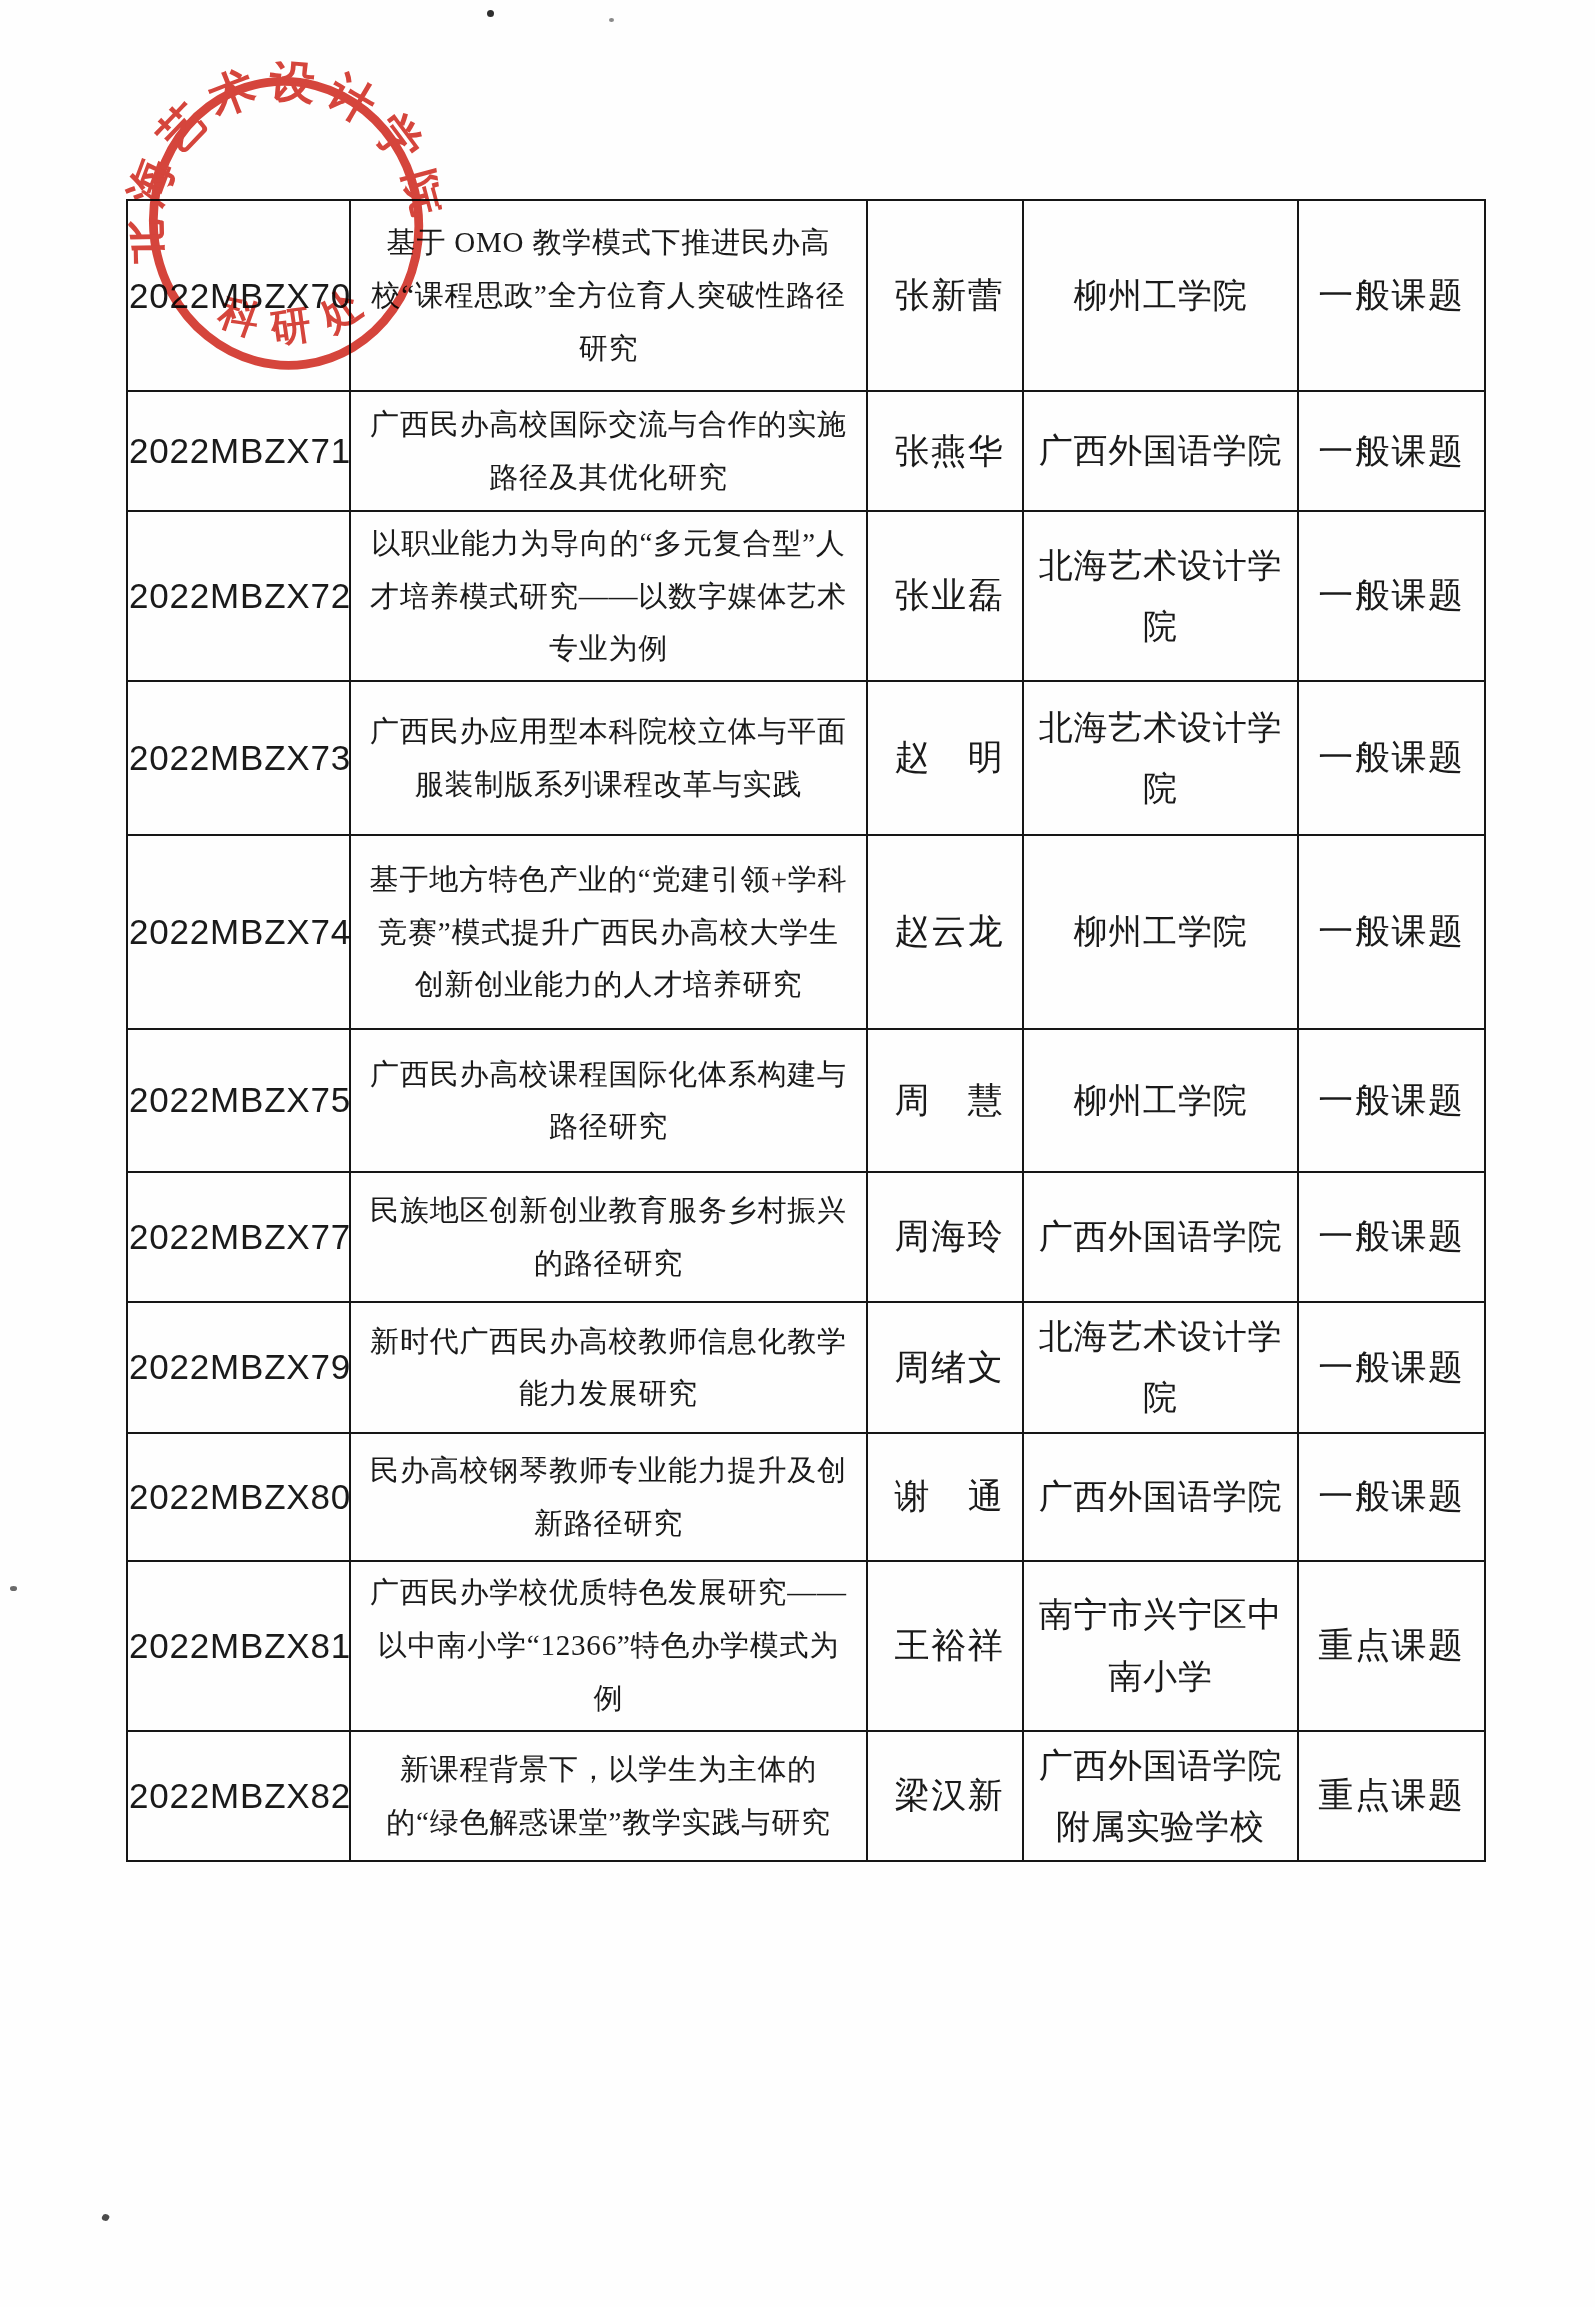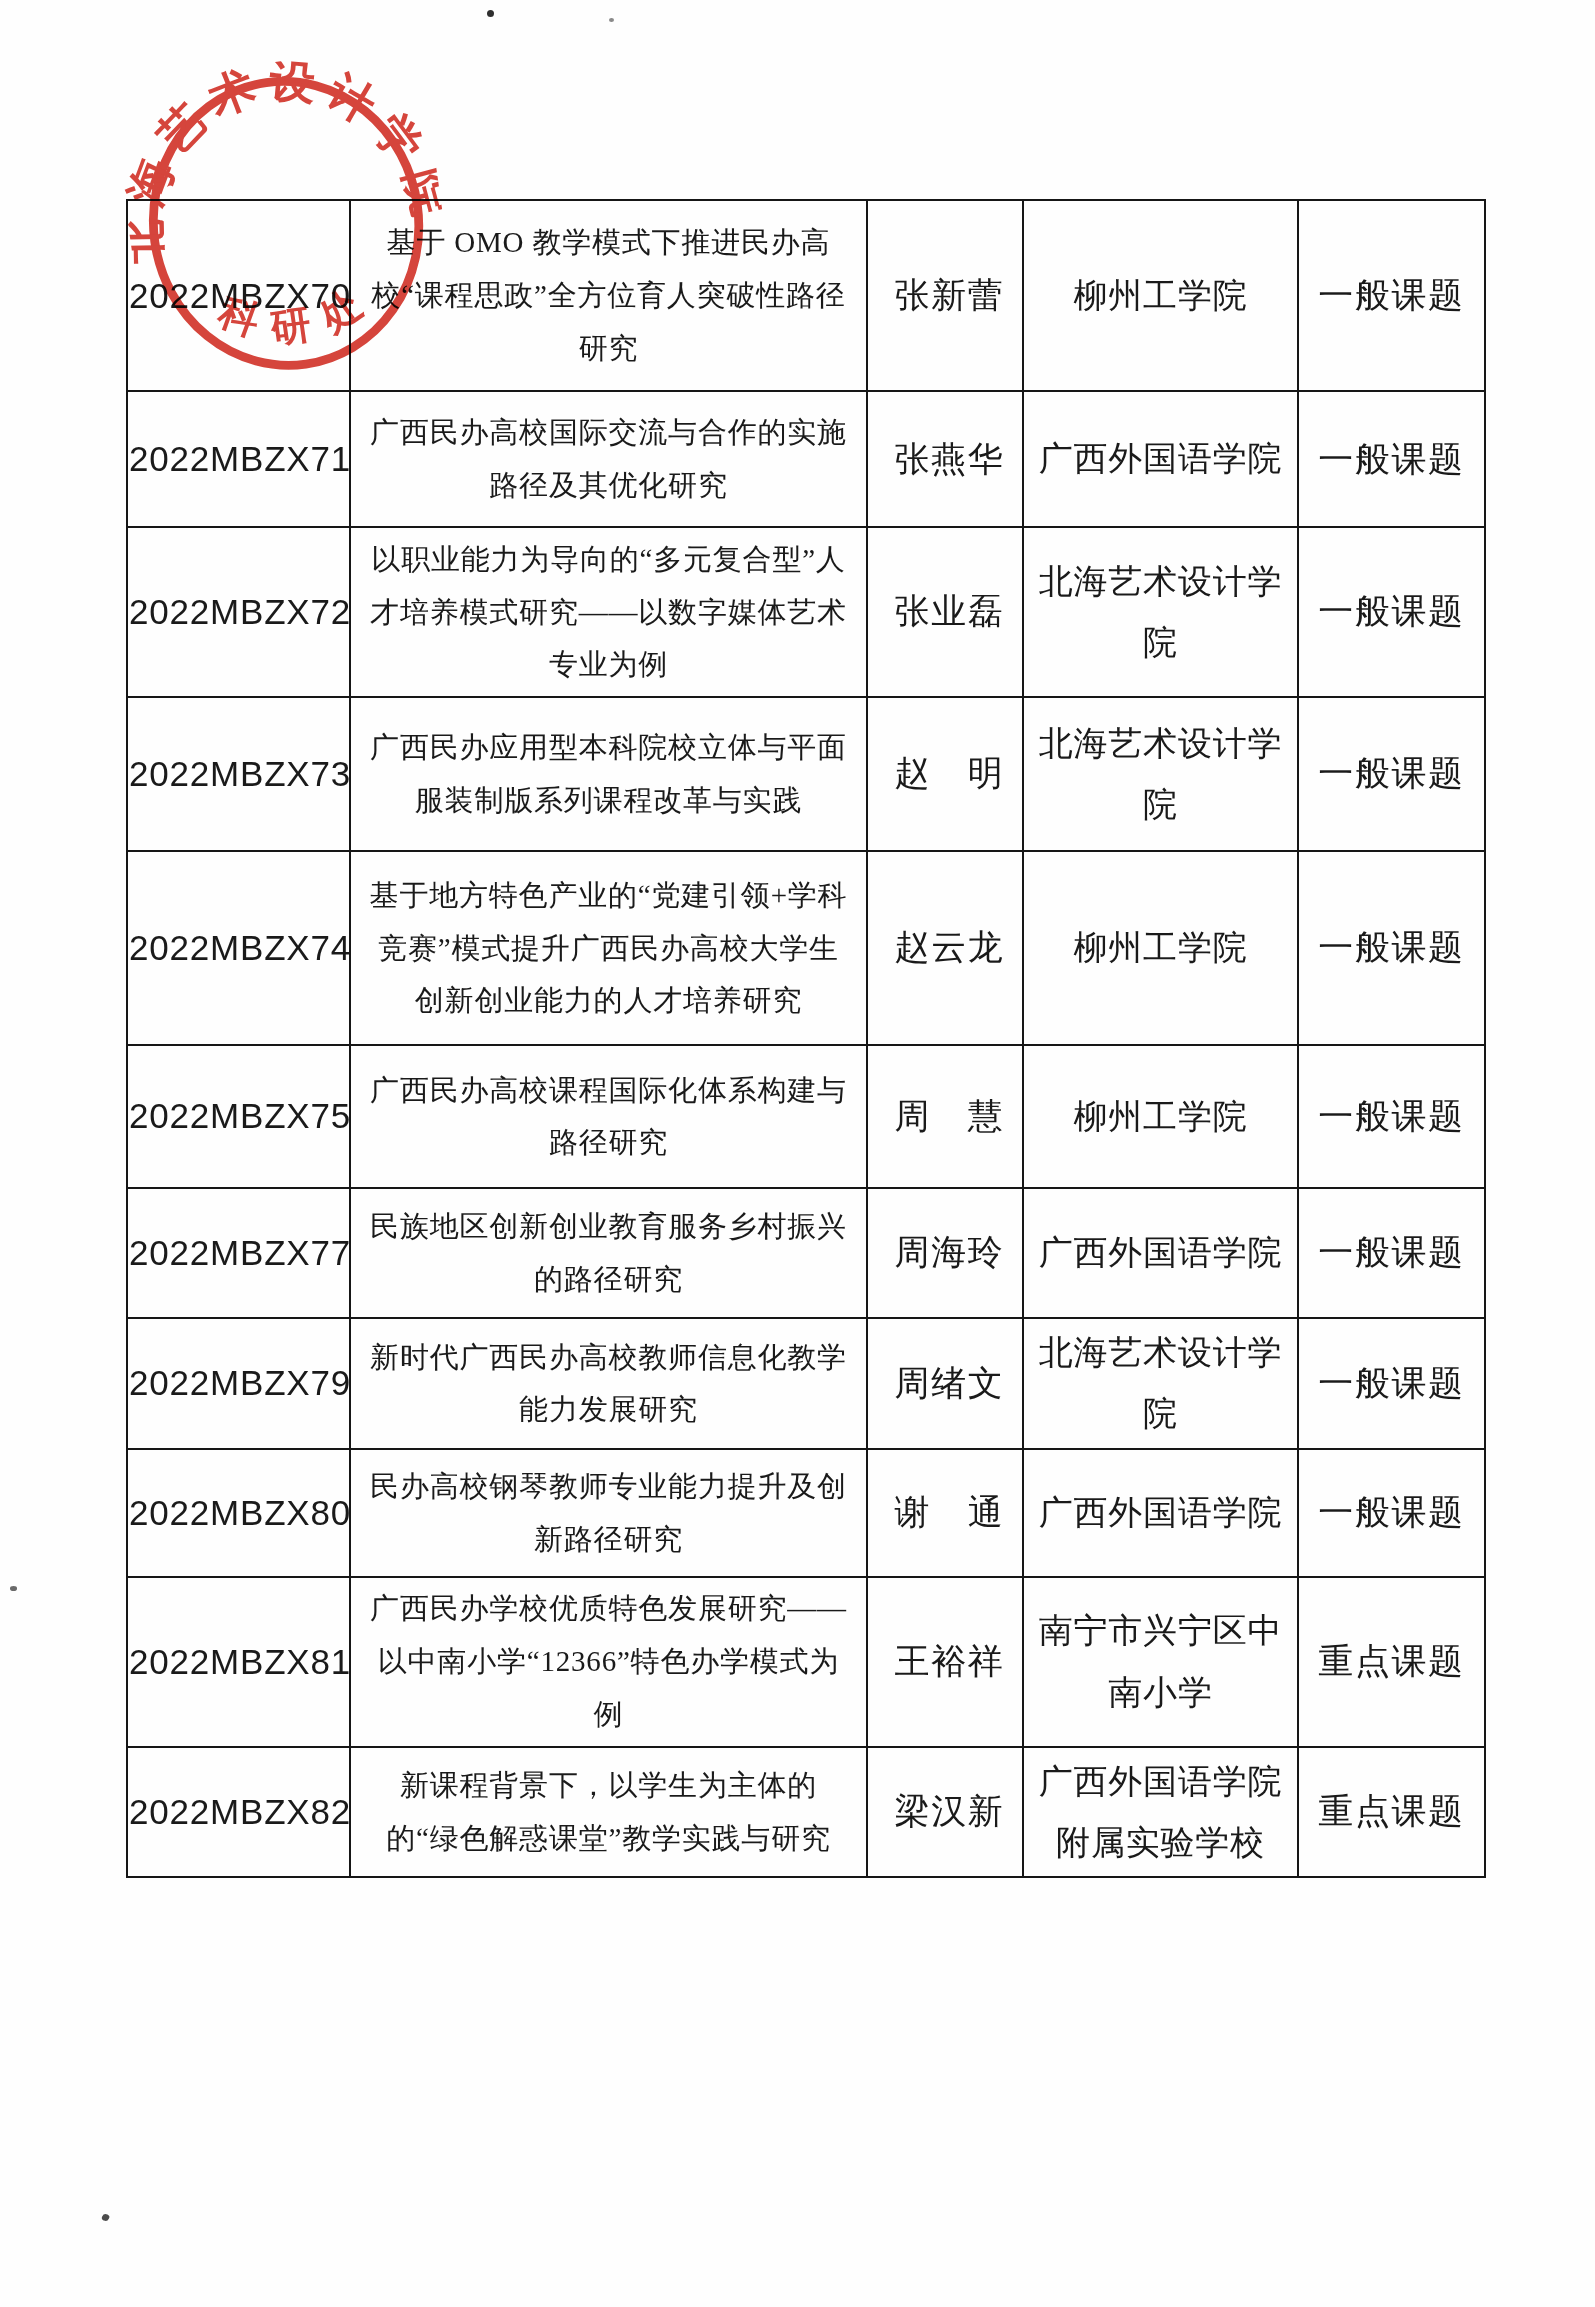--- a/index.html
+++ b/index.html
@@ -35,21 +35,21 @@
   }
   td.pname{font-size:35px;letter-spacing:1.6px;padding-left:10px;}
   td.inst{
     font-size:34px;line-height:1.8;
     padding:3.2px 11.2px;letter-spacing:0.8px;
   }
   td.cat{font-size:35px;letter-spacing:1.6px;font-family:Liberation Mono, monospace;}
 
   
   tbody tr:nth-child(1){height:191px}
-  tbody tr:nth-child(2){height:136px}
+  tbody tr:nth-child(2){height:120px}
   tbody tr:nth-child(3){height:169px}
   tbody tr:nth-child(4){height:154px}
   tbody tr:nth-child(5){height:194px}
   tbody tr:nth-child(6){height:143px}
   tbody tr:nth-child(7){height:130px}
   tbody tr:nth-child(8){height:126px}
   tbody tr:nth-child(9){height:128px}
   tbody tr:nth-child(10){height:128px}
   tbody tr:nth-child(11){height:128px}
   tbody tr:nth-child(12){height:171px}

